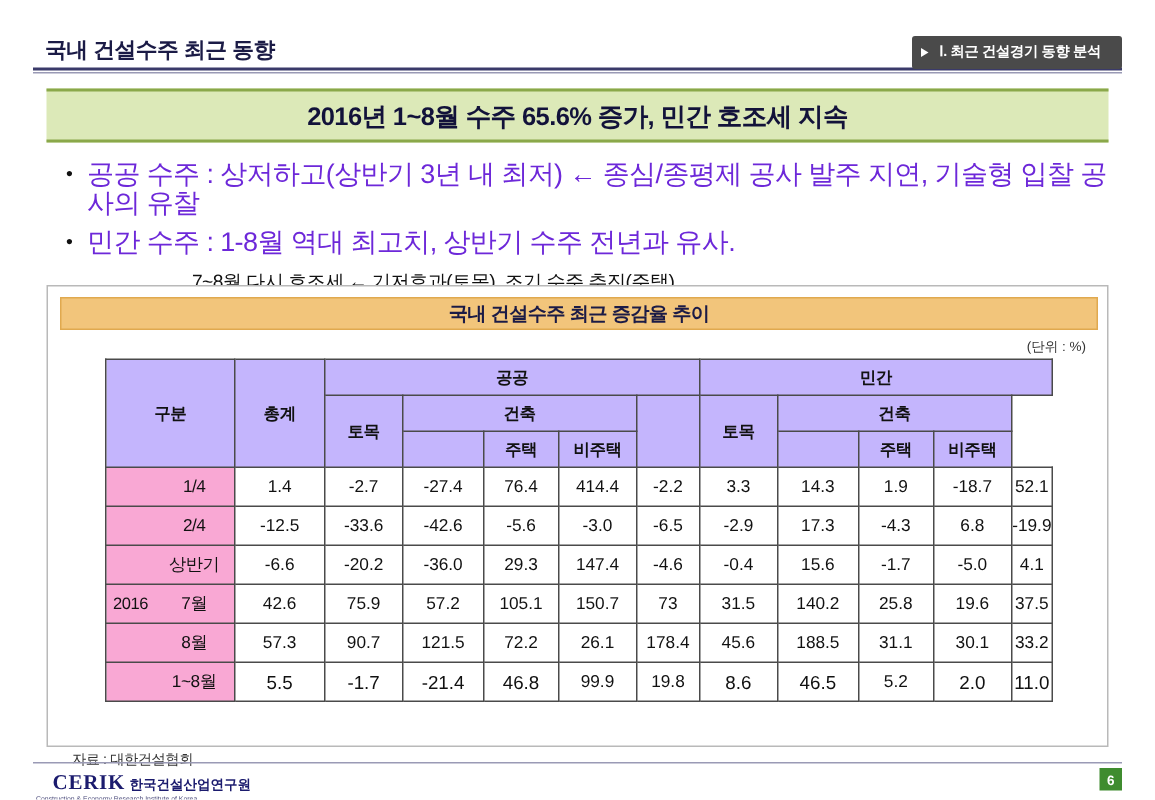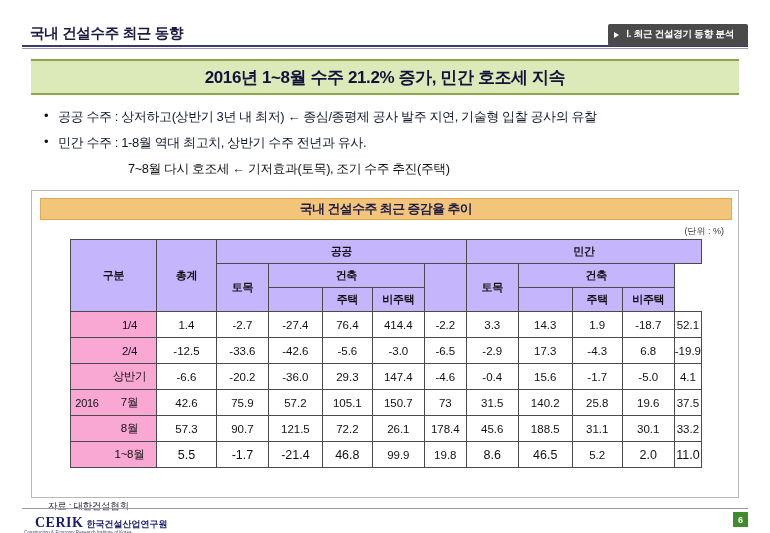--- a/index.html
+++ b/index.html
@@ -59,38 +59,37 @@
   }
 
   
   .bullets { position: absolute; left: 44px; top: 107px; width: 700px; }
   .bullet-row { display: flex; align-items: flex-start; margin-bottom: 7px; }
   .bullet-dot {
     width: 14px; flex: none; font-size: 13px; line-height: 18px; color: #111;
     text-align: left;
   }
   .bullet-text {
-    font-size: 13px; line-height: 19px; color: #0f172a; letter-spacing: -0.4px;
+    font-size: 18px; line-height: 19px; color: #6d28d9; letter-spacing: -0.4px;
   }
   .sub-line {
     margin-left: 84px; font-size: 12.8px; line-height: 19px; color: #111;
     letter-spacing: -0.4px; margin-top: 1px;
   }
 
   
   .card {
     position: absolute; left: 31px; top: 190px; width: 708px; height: 308px;
     background: #ffffff; border: 1px solid #b9b9b9;
   }
   .card-title {
     position: absolute; left: 8px; top: 7px; width: 692px; height: 22px;
     background: #f2c57b;
     display: flex; align-items: center; justify-content: center;
     border: 1px solid #e0a94f;
-    font-family: Liberation Serif, serif;
   }
   .card-title span {
     font-size: 12.8px; font-weight: bold; color: #1b1b46; letter-spacing: -0.4px;
   }
   .unit {
     position: absolute; right: 14px; top: 34px;
     font-size: 9px; color: #333;
   }
 
   
@@ -157,21 +156,21 @@
   <div class="header-title">국내 건설수주 최근 동향</div>
   <div class="header-rule"></div>
   <div class="header-rule2"></div>
   <div class="header-tag">
     <span class="tri"></span>
     <span>Ⅰ. 최근 건설경기 동향 분석</span>
   </div>
 </div>
 
 <div class="title-banner">
-  <span>2016년 1~8월 수주 21.2% 증가, 민간 호조세 지속</span>
+  <span>2016년 1~8월 수주 65.6% 증가, 민간 호조세 지속</span>
 </div>
 
 <div class="bullets">
   <div class="bullet-row">
     <div class="bullet-dot">•</div>
     <div class="bullet-text">공공 수주 : 상저하고(상반기 3년 내 최저) ← 종심/종평제 공사 발주 지연, 기술형 입찰 공사의 유찰</div>
   </div>
   <div class="bullet-row">
     <div class="bullet-dot">•</div>
     <div class="bullet-text">민간 수주 : 1-8월 역대 최고치, 상반기 수주 전년과 유사.</div>

